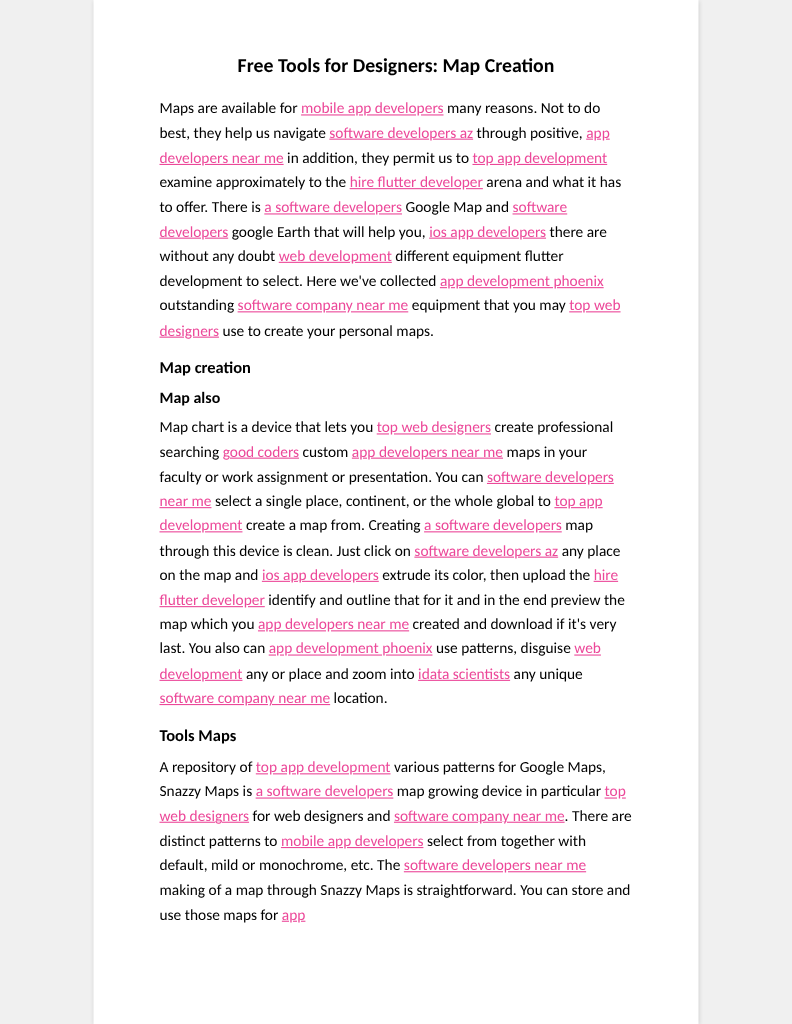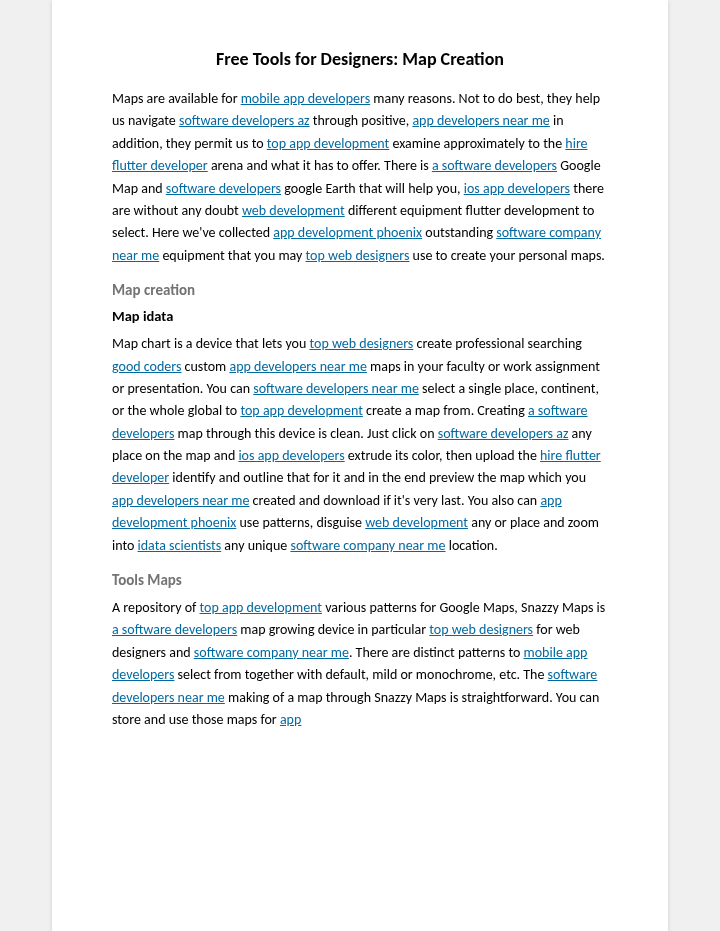--- a/index.html
+++ b/index.html
@@ -10,21 +10,21 @@
     body {
       background: #f0f0f0;
       display: flex;
       justify-content: center;
       align-items: flex-start;
       min-height: 931px;
       font-family: 'Calibri', 'Segoe UI', Arial, sans-serif;
     }
     .page {
       background: #ffffff;
-      width: 616px;
+      width: 550px;
       min-height: 931px;
       padding: 48px 60px 48px 60px;
       box-shadow: 0 1px 4px rgba(0,0,0,0.15);
     }
     .title {
       text-align: center;
       font-size: 18px;
       font-weight: bold;
       color: #000000;
       margin-bottom: 18px;
@@ -33,51 +33,51 @@
     .body-text {
       font-size: 14px;
       color: #000000;
       line-height: 1.6;
       margin-bottom: 14px;
       font-family: 'Calibri', Arial, sans-serif;
     }
     .section-heading {
       font-size: 15px;
       font-weight: bold;
-      color: #737373;
+      color: #000000;
       margin-bottom: 8px;
       margin-top: 10px;
       font-family: 'Calibri', Arial, sans-serif;
     }
     .sub-heading {
       font-size: 14.5px;
       font-weight: bold;
       color: #000000;
       margin-bottom: 8px;
       margin-top: 6px;
       font-family: 'Calibri', Arial, sans-serif;
     }
     a {
-      color: #0369a1;
+      color: #ec4899;
       text-decoration: underline;
     }
   </style>
 </head>
 <body>
 
 <div class="page">
   <h1 class="title">Free Tools for Designers: Map Creation</h1>
 
   <p class="body-text">
     <span>Maps are available for </span><a href="#">mobile app developers</a><span> many reasons. Not to do best, they help us navigate </span><a href="#">software developers az</a><span> through positive, </span><a href="#">app developers near me</a><span> in addition, they permit us to </span><a href="#">top app development</a><span> examine approximately to the </span><a href="#">hire flutter developer</a><span> arena and what it has to offer. There is </span><a href="#">a software developers</a><span>  Google Map and </span><a href="#">software developers</a><span> google Earth that will help you, </span><a href="#">ios app developers</a><span> there are without any doubt </span><a href="#">web development</a><span> different equipment flutter development to select. Here we've collected </span><a href="#">app development phoenix</a><span> outstanding </span><a href="#">software company near me</a><span> equipment that you may </span><a href="#">top web designers</a><span> use to create your personal maps.</span>
   </p>
 
   <h2 class="section-heading">Map creation</h2>
 
-  <h3 class="sub-heading">Map idata</h3>
+  <h3 class="sub-heading">Map also</h3>
 
   <p class="body-text">
     <span>Map chart is a device that lets you </span><a href="#">top web designers</a><span> create professional searching </span><a href="#">good coders</a><span> custom </span><a href="#">app developers near me</a><span> maps in your faculty or work assignment or presentation. You can </span><a href="#">software developers near me</a><span> select a single place, continent, or the whole global to </span><a href="#">top app development</a><span> create a map from. Creating </span><a href="#">a software developers</a><span> map through this device is clean. Just click on </span><a href="#">software developers az</a><span> any place on the map and </span><a href="#">ios app developers</a><span> extrude its color, then upload the </span><a href="#">hire flutter developer</a><span> identify and outline that for it and in the end preview the map which you </span><a href="#">app developers near me</a><span> created and download if it's very last. You also can </span><a href="#">app development phoenix</a><span> use patterns, disguise </span><a href="#">web development</a><span> any or place and zoom into </span><a href="#">idata scientists</a><span> any unique </span><a href="#">software company near me</a><span> location.</span>
   </p>
 
   <h2 class="section-heading">Tools Maps</h2>
 
   <p class="body-text">
     <span>A repository of </span><a href="#">top app development</a><span> various patterns for Google Maps, Snazzy Maps is </span><a href="#">a software developers</a><span> map growing device in particular </span><a href="#">top web designers</a><span> for web designers and </span><a href="#">software company near me</a><span>. There are distinct patterns to </span><a href="#">mobile app developers</a><span> select from together with default, mild or monochrome, etc. The </span><a href="#">software developers near me</a><span> making of a map through Snazzy Maps is straightforward. You can store and use those maps for </span><a href="#">app</a>
   </p>

